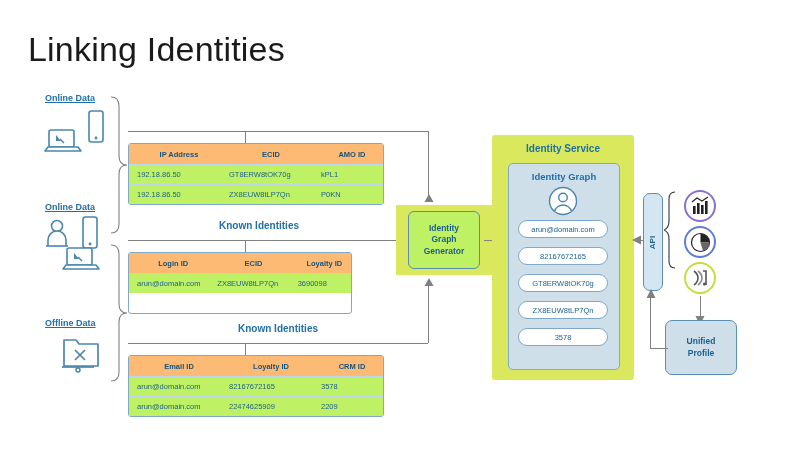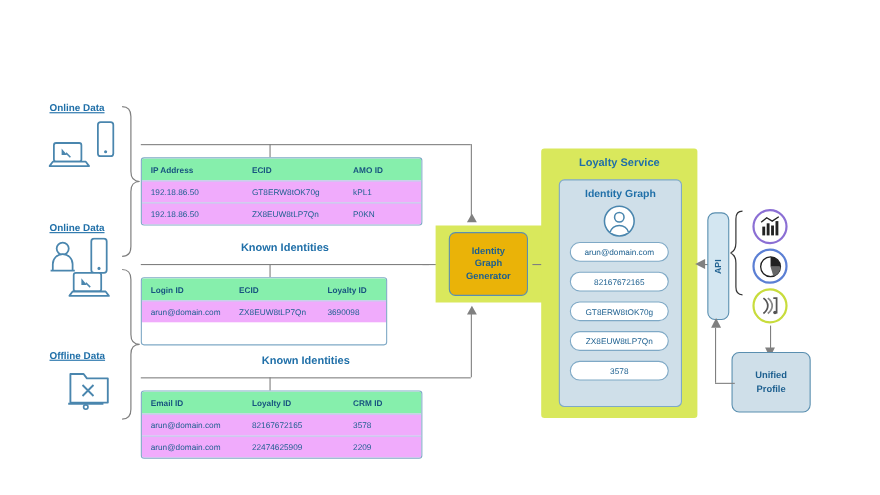--- a/index.html
+++ b/index.html
@@ -31,22 +31,22 @@
     position:absolute;color:#1f6fa8;font-weight:bold;font-size:10px;
     white-space:nowrap;text-align:center;
   }
 
   
   .tbl{
     position:absolute;border:1px solid #7fa9c6;border-radius:3px;
     background:#ffffff;overflow:hidden;box-sizing:border-box;
   }
   .trow{display:flex;height:20px;align-items:center;box-sizing:border-box;}
-  .trow.head{background:#86efac;}
-  .trow.body{background:#f0abfc;border-top:1px solid #bcd6e7;}
+  .trow.head{background:#fdba74;text-align:center;}
+  .trow.body{background:#bef264;border-top:1px solid #bcd6e7;}
   .tcell{
     font-size:7.5px;color:#1c5f8f;padding-left:8px;box-sizing:border-box;
     white-space:nowrap;overflow:hidden;
   }
   .trow.head .tcell{font-weight:bold;color:#17537f;}
 
   
   .line{position:absolute;background:#808080;}
   .hline{height:1px;}
   .vline{width:1px;}
@@ -68,21 +68,21 @@
   }
   .pill{
     position:absolute;background:#ffffff;border:1px solid #7fa9c6;border-radius:9px;
     height:18px;line-height:18px;text-align:center;
     font-size:7.5px;color:#1c5f8f;box-sizing:border-box;
   }
 
   
   .genband{position:absolute;background:#d9e85c;}
   .genbox{
-    position:absolute;background:#eab308;border:1px solid #5a8fb0;border-radius:6px;
+    position:absolute;background:#bef264;border:1px solid #5a8fb0;border-radius:6px;
     display:flex;align-items:center;justify-content:center;text-align:center;
     font-size:8.5px;font-weight:bold;color:#1c5f8f;line-height:1.35;box-sizing:border-box;
   }
 
   
   .apibar{
     position:absolute;background:#d3e6f1;border:1px solid #5a8fb0;border-radius:7px;
     display:flex;align-items:center;justify-content:center;
   }
   .apibar span{
@@ -101,20 +101,21 @@
     position:absolute;background:#cfdfe9;border:1px solid #5a8fb0;border-radius:7px;
     display:flex;align-items:center;justify-content:center;text-align:center;
     font-size:8.5px;font-weight:bold;color:#1c5f8f;line-height:1.4;box-sizing:border-box;
   }
 </style>
 </head>
 <body>
 
 <div class="slide">
 
+  <div class="title">Linking Identities</div>
 
   <div class="grp-label" style="left:45px;top:93px;">Online Data</div>
   <div class="srcgroup" style="left:40px;top:108px;width:80px;height:50px;">
 
     <span class="icon-ic" style="left:4px;top:20px;">
       <svg width="38" height="26" viewBox="0 0 38 26">
         <rect x="5" y="2" width="25" height="17" rx="2" fill="#ffffff" stroke="#4a86ae" stroke-width="1.6"></rect>
         <path d="M1 23 h36 l-3 -4 H4 Z" fill="#ffffff" stroke="#4a86ae" stroke-width="1.6" stroke-linejoin="round"></path>
         <path d="M12 7 l5 6 l-5 0 Z" fill="#4a86ae"></path>
         <path d="M16 11 l4 4" stroke="#4a86ae" stroke-width="1.4"></path>
@@ -259,21 +260,21 @@
       <div>Generator</div>
     </div>
   </div>
 
   <div class="line hline" style="left:484px;top:240px;width:12px;"></div>
   <svg style="position:absolute;left:492px;top:234px;" width="12" height="12" viewBox="0 0 12 12">
     <path d="M1 1.5 L10 6 L1 10.5 Z" fill="#808080"></path>
   </svg>
 
   <div class="idservice" style="left:492px;top:135px;width:142px;height:245px;">
-    <div class="idservice-title">Loyalty Service</div>
+    <div class="idservice-title">Identity Service</div>
   </div>
 
   <div class="idgraph" style="left:508px;top:163px;width:110px;height:205px;">
     <div class="idgraph-title">Identity Graph</div>
   </div>
 
   <span style="position:absolute;left:548px;top:186px;">
     <svg width="30" height="30" viewBox="0 0 30 30">
       <circle cx="15" cy="15" r="13.5" fill="#ffffff" stroke="#4a86ae" stroke-width="1.4"></circle>
       <circle cx="15" cy="11.5" r="4.3" fill="#ffffff" stroke="#4a86ae" stroke-width="1.4"></circle>

